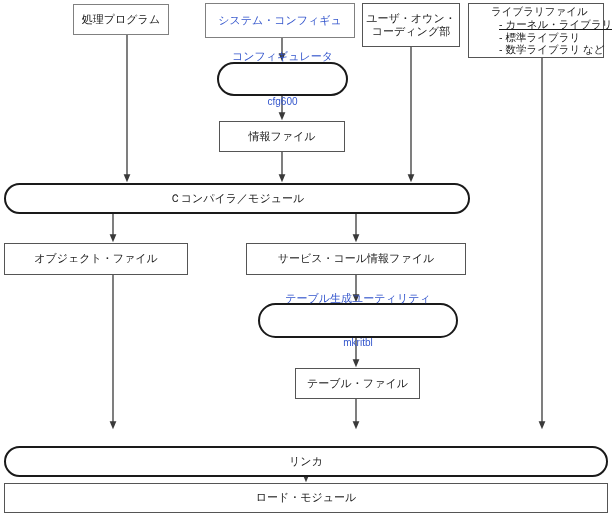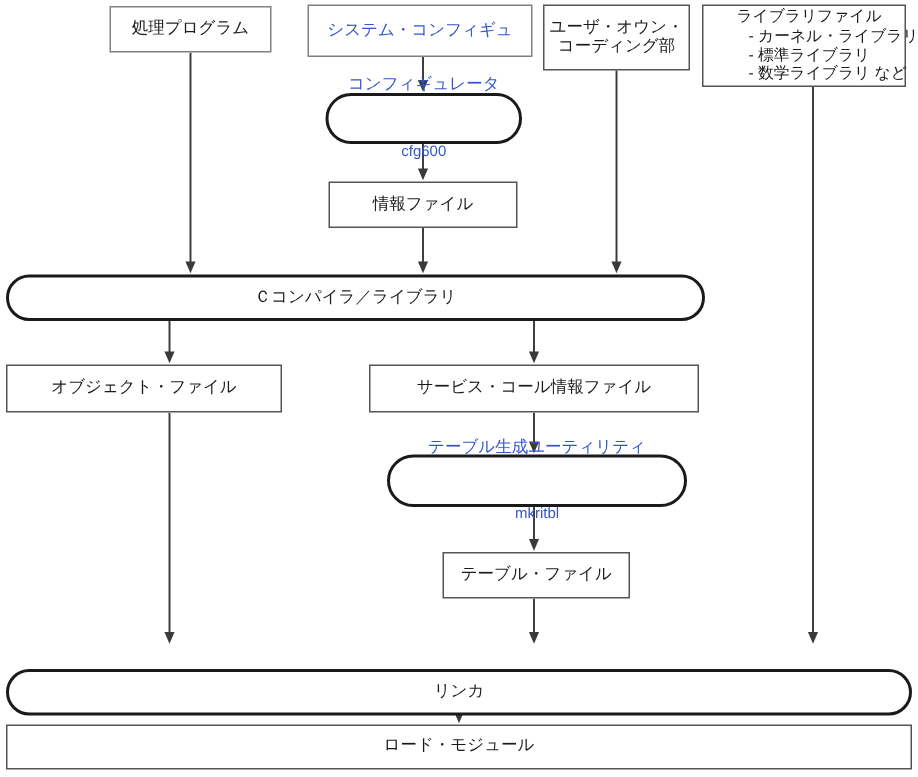--- a/index.html
+++ b/index.html
@@ -101,51 +101,51 @@
       <path d="M356,338 L356,363"></path>
 
       <path d="M113,275 L113,425"></path>
 
       <path d="M356,399 L356,425"></path>
 
       <path d="M306,461 L306,478"></path>
     </g>
   </svg>
 
-  <div class="node rect fs11 t-black" style="left:73px; top:4px; width:108px; height:31px;">
+  <div class="node rect fs11 t-black" style="left:73px; top:4px; width:96px; height:31px;">
     <span class="lbl">処理プログラム</span>
   </div>
 
   <div class="node rect fs11 t-blue" style="left:205px; top:3px; width:150px; height:35px;">
     <span class="lbl">システム・コンフィギュ</span>
   </div>
 
   <div class="node rect-dark fs11 t-black" style="left:362px; top:3px; width:98px; height:44px;">
     <span class="lbl">ユーザ・オウン・</span>
     <span class="lbl">コーディング部</span>
   </div>
 
   <div class="node rect-dark fs10b t-black left-align pad-l" style="left:468px; top:3px; width:136px; height:55px; justify-content:center;">
     <span class="lbl">ライブラリファイル</span>
-    <span class="lbl" style="padding-left:8px;">- カーネル・ライブラリ</span>
+    <span class="lbl" style="padding-left:8px;text-decoration:underline;">- カーネル・ライブラリ</span>
     <span class="lbl" style="padding-left:8px;">- 標準ライブラリ</span>
     <span class="lbl" style="padding-left:8px;">- 数学ライブラリ など</span>
   </div>
 
   <div class="node stadium fs11 t-blue" style="left:217px; top:62px; width:131px; height:34px;">
     <span class="lbl">コンフィギュレータ</span>
     <span class="lbl fs10">cfg600</span>
   </div>
 
   <div class="node rect-dark fs11 t-black" style="left:219px; top:121px; width:126px; height:31px;">
     <span class="lbl">情報ファイル</span>
   </div>
 
   <div class="node stadium fs11 t-black" style="left:4px; top:183px; width:466px; height:31px;">
-    <span class="lbl">Ｃコンパイラ／ライブラリ</span>
+    <span class="lbl">Ｃコンパイラ／モジュール</span>
   </div>
 
   <div class="node rect-dark fs11 t-black" style="left:4px; top:243px; width:184px; height:32px;">
     <span class="lbl">オブジェクト・ファイル</span>
   </div>
 
   <div class="node rect-dark fs11 t-black" style="left:246px; top:243px; width:220px; height:32px;">
     <span class="lbl">サービス・コール情報ファイル</span>
   </div>
 

